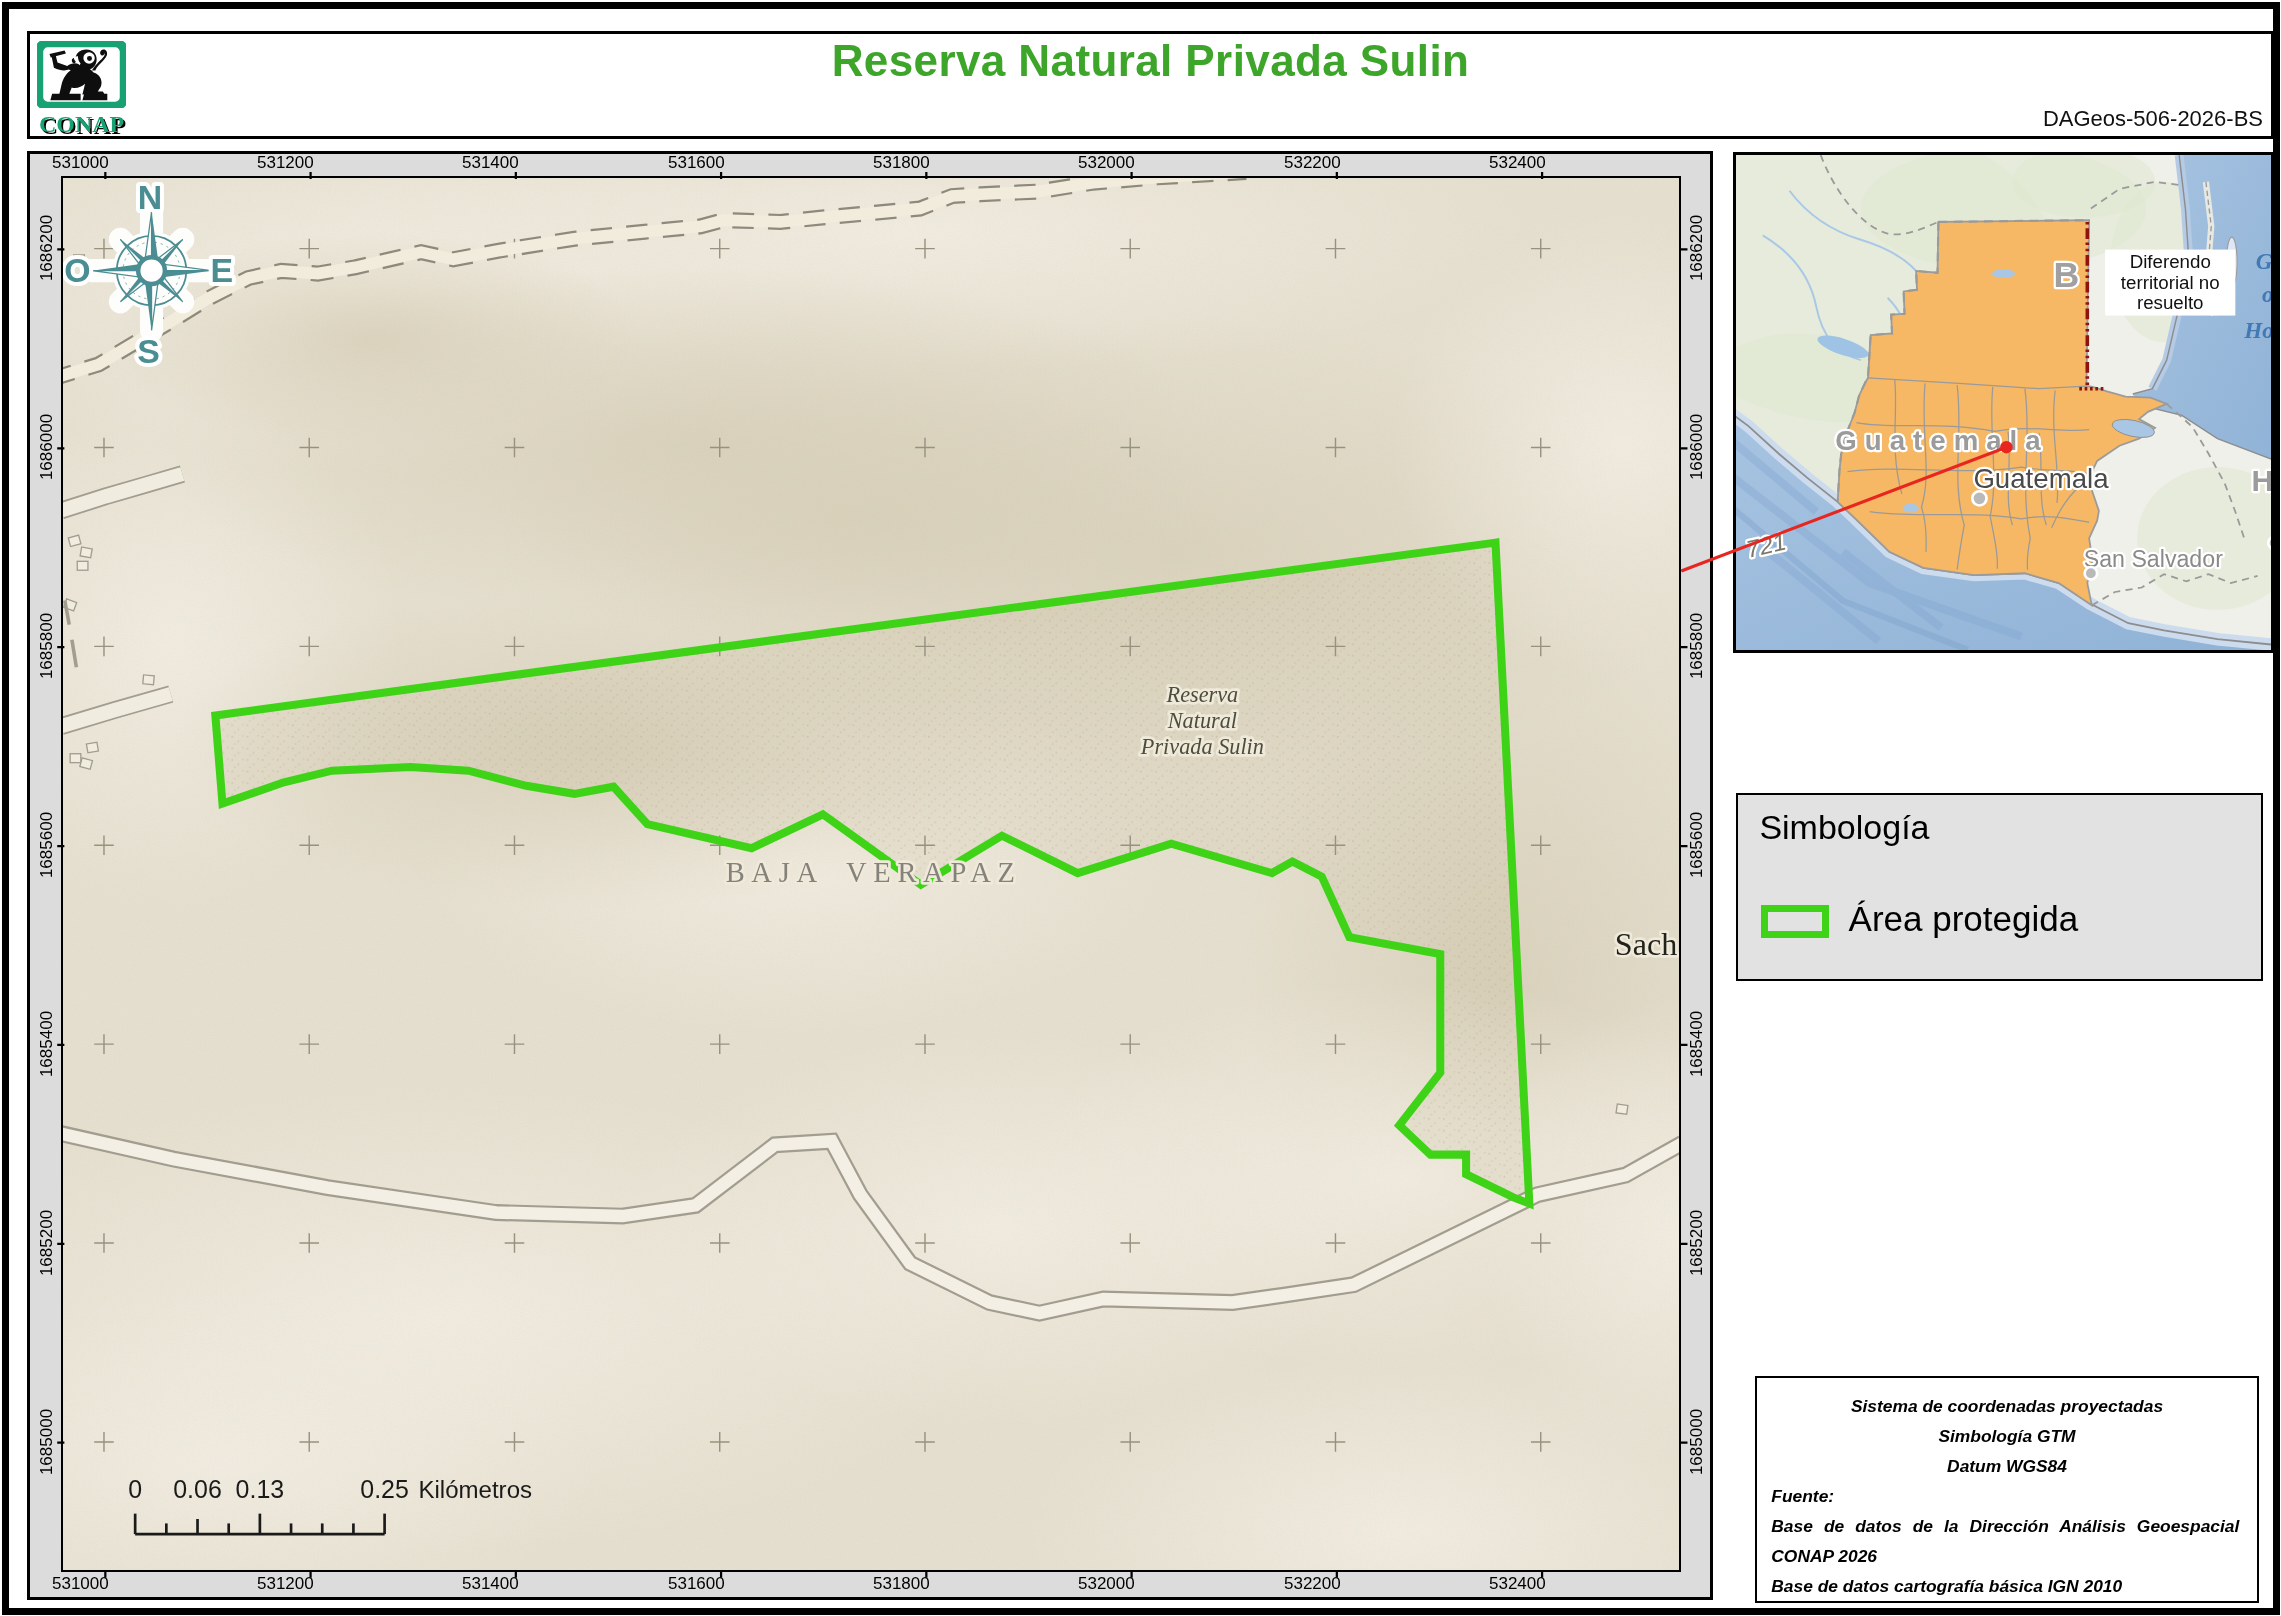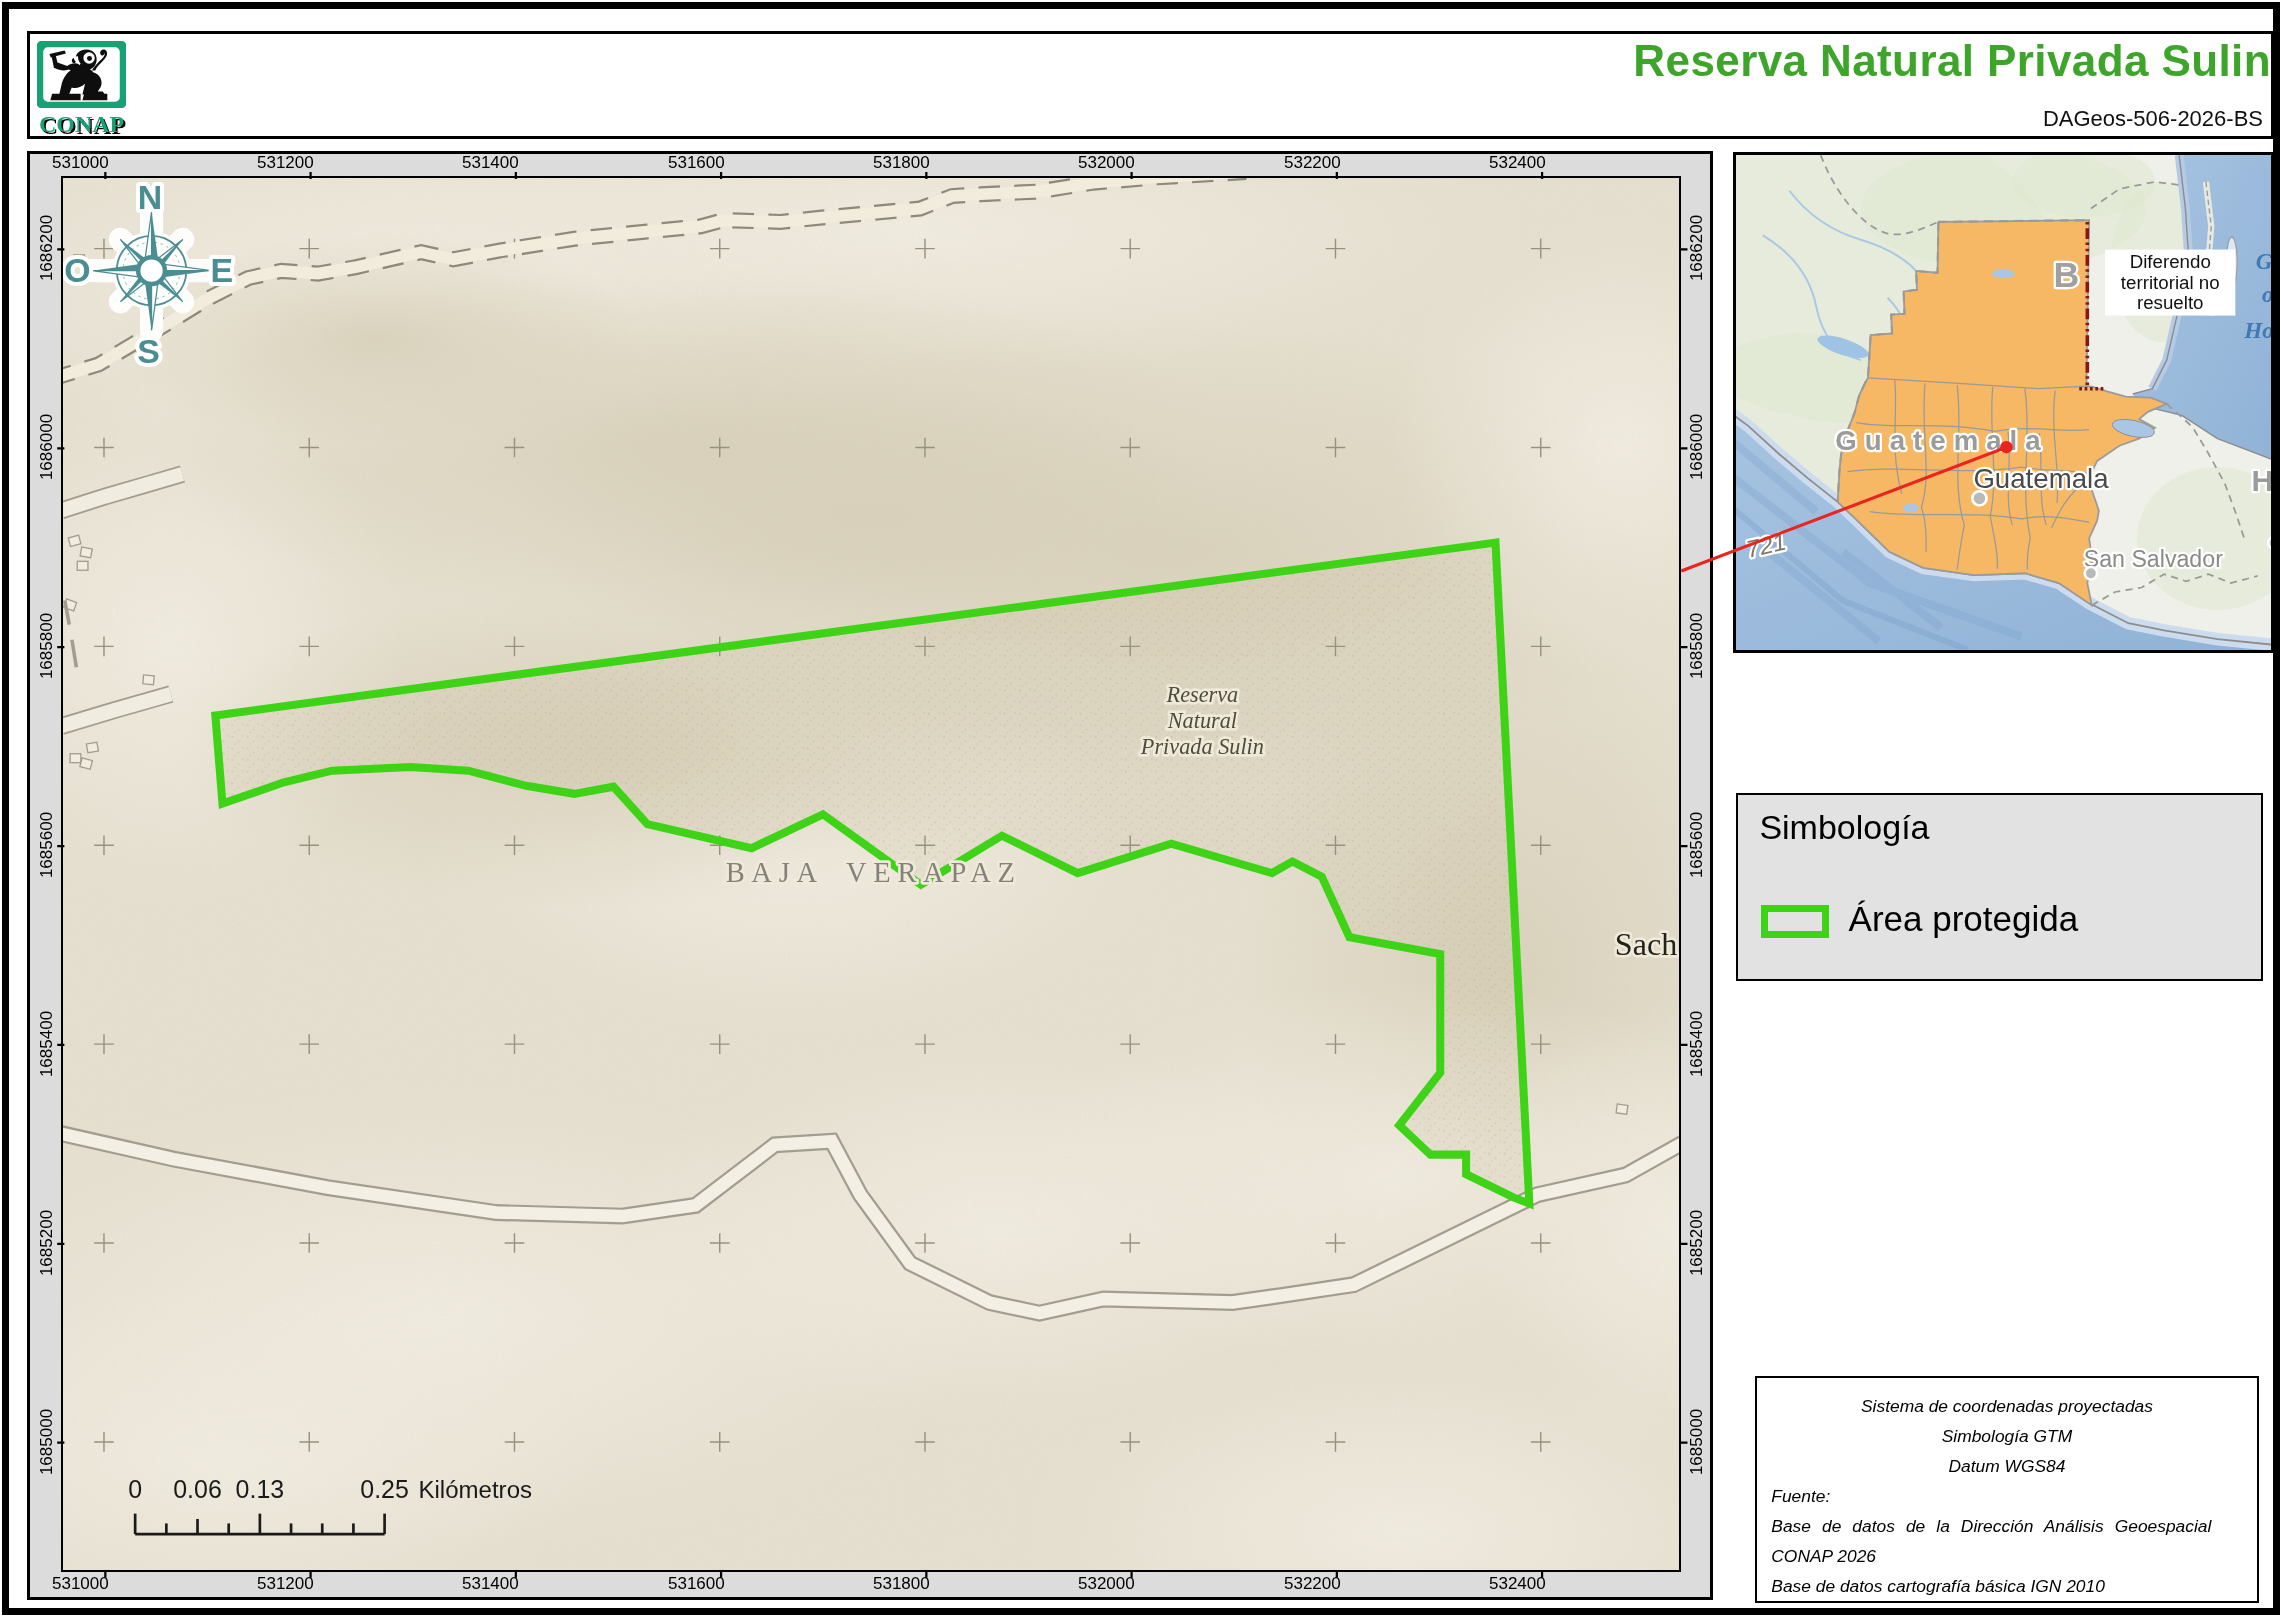--- a/index.html
+++ b/index.html
@@ -1,32 +1,32 @@
 <!DOCTYPE html>
 <html style="font-size:14.3px"><head><meta charset="utf-8"><style>
 *{margin:0;padding:0;box-sizing:border-box}
 body{width:2281px;height:1616px;background:#ffffff;font-family:"Liberation Sans",sans-serif;position:relative;overflow:hidden}
 .frame{position:absolute;left:1.8px;top:1.8px;width:2278px;height:1613px;border:7.1px solid #000}
 .header{position:absolute;left:27px;top:31px;width:2247px;height:108px;border:3.6px solid #000;background:#fff}
 .logo{position:absolute;left:7.1px;top:7.1px}
 .conap{position:absolute;left:7.1px;top:77px;width:89px;text-align:center;font-family:"Liberation Serif",serif;font-weight:bold;font-size:24px;color:#18a173;text-shadow:1.8px 1.8px 0 #000}
-.title{position:absolute;left:0;top:1.8px;width:100%;text-align:right;font-size:44px;font-weight:bold;color:#3ea52b;letter-spacing:0.4px}
+.title{position:absolute;left:0;top:1.8px;width:100%;text-align:center;font-size:44px;font-weight:bold;color:#3ea52b;letter-spacing:0.4px}
 .dag{position:absolute;right:8px;bottom:3.6px;font-size:22px;color:#111}
 .mapframe{position:absolute;left:27px;top:151px;width:1686px;height:1449px;border:3.6px solid #000;background:#dcdcdc}
 .innermap{position:absolute;left:64px;top:179px;width:1616px;height:1392px;border:2.7px solid #000;box-sizing:content-box;margin-left:-2.7px;margin-top:-2.7px}
 .xl{position:absolute;font-size:17px;color:#000}
 .yl{position:absolute;width:107px;text-align:center;font-size:17px;color:#000;transform:rotate(-90deg)}
 .inset{position:absolute;left:1737px;top:156px;width:535px;height:495px;border:3.6px solid #000;box-sizing:content-box;margin-left:-3.6px;margin-top:-3.6px}
 .legend{position:absolute;left:1736px;top:793px;width:527px;height:188px;border:2.7px solid #000;background:#e2e2e2}
 .leg-title{position:absolute;left:21.4px;top:12.5px;font-size:34px;color:#000}
 .leg-row{position:absolute;left:23px;font-size:35px;color:#000}
 .sw{display:inline-block;width:68px;height:33px;vertical-align:middle;margin-right:19.6px}
 .sw1{border:3.6px solid #a0a0a0;background:#e2e2e2}
 .sw2{border:7.1px solid #3ed317;background:#e2e2e2}
-.info{position:absolute;left:1755px;top:1376px;width:504px;height:227px;border:2.7px solid #000;background:#fff;font-family:"Liberation Sans",sans-serif;font-style:italic;font-weight:normal;font-size:17.4px;color:#000;padding:12.5px 14.3px 0 14.3px;line-height:30px}
+.info{position:absolute;left:1755px;top:1376px;width:504px;height:227px;border:2.7px solid #000;background:#fff;font-family:"Liberation Sans",sans-serif;font-style:italic;font-weight:bold;font-size:17.4px;color:#000;padding:12.5px 14.3px 0 14.3px;line-height:30px}
 .ic{text-align:center}
 .ij{text-align:justify}
 .ov{position:absolute;left:0;top:0;pointer-events:none}
 </style></head>
 <body>
 <div class="frame"></div>
 <div class="header">
   <div class="logo">
       <svg width="89" height="67" viewBox="0 0 100 75" style="display:block">
         <rect x="2" y="2" width="96" height="71" rx="10" fill="#ffffff" stroke="#18a173" stroke-width="10"></rect>

